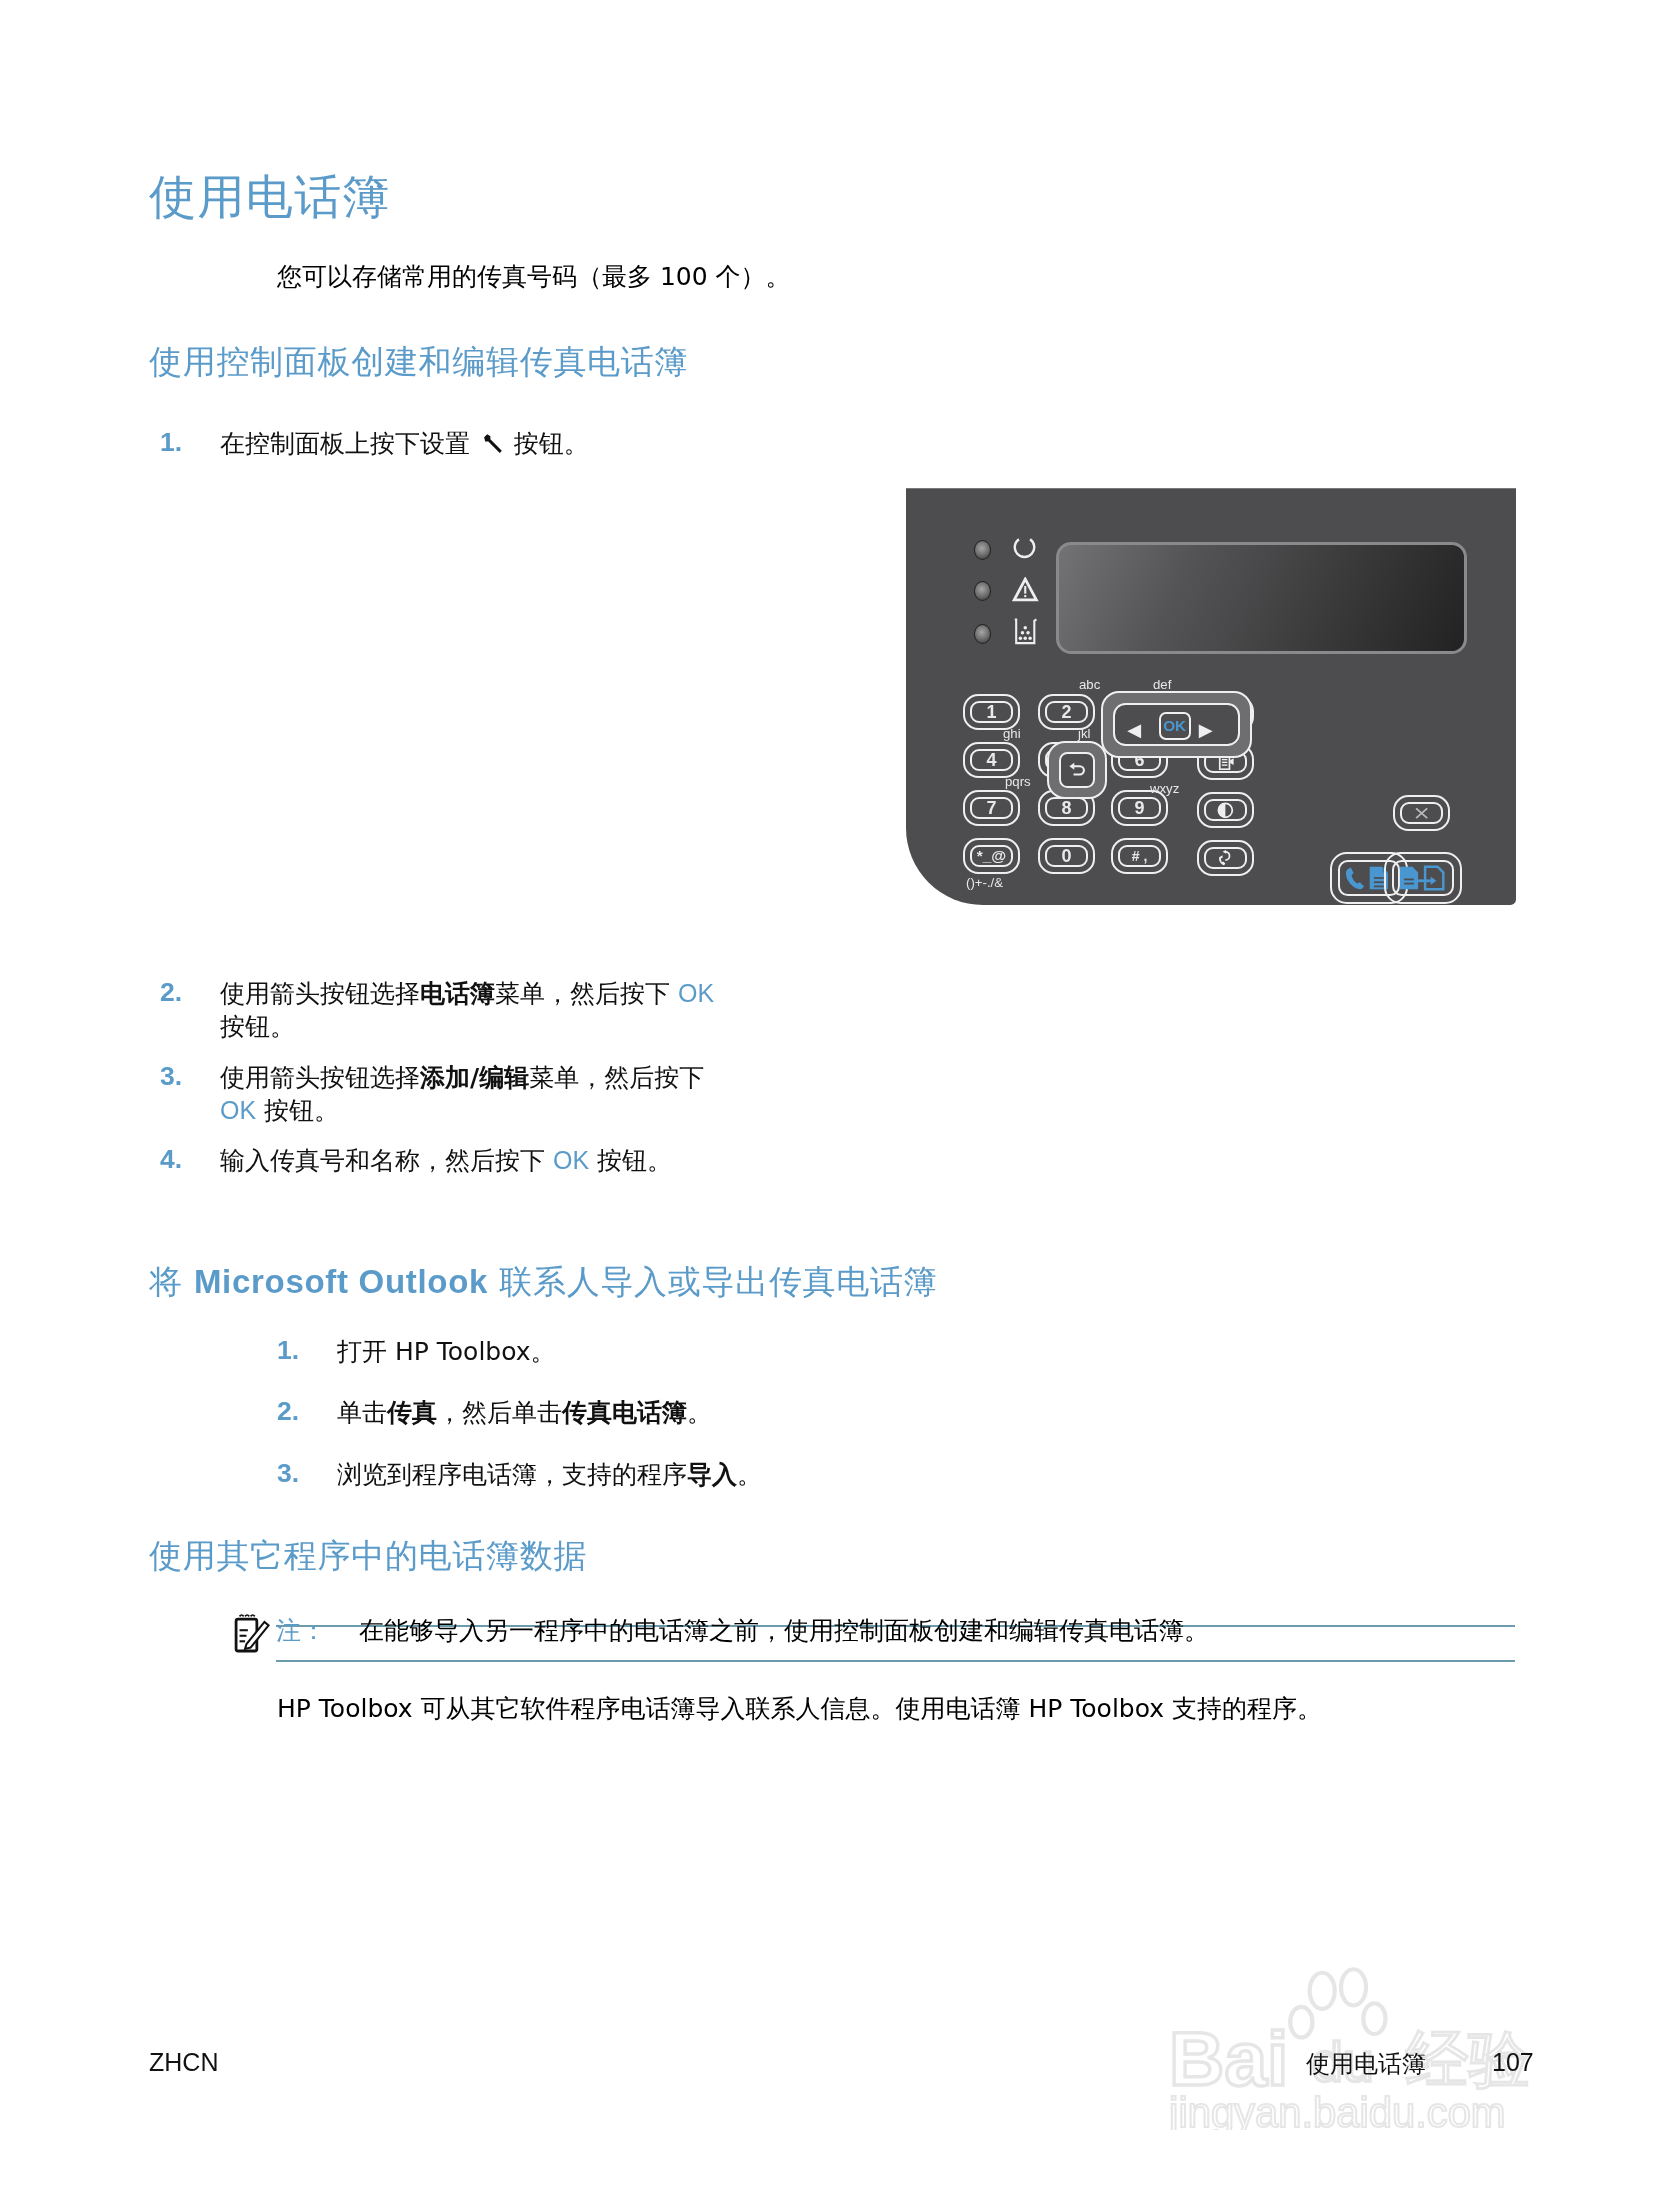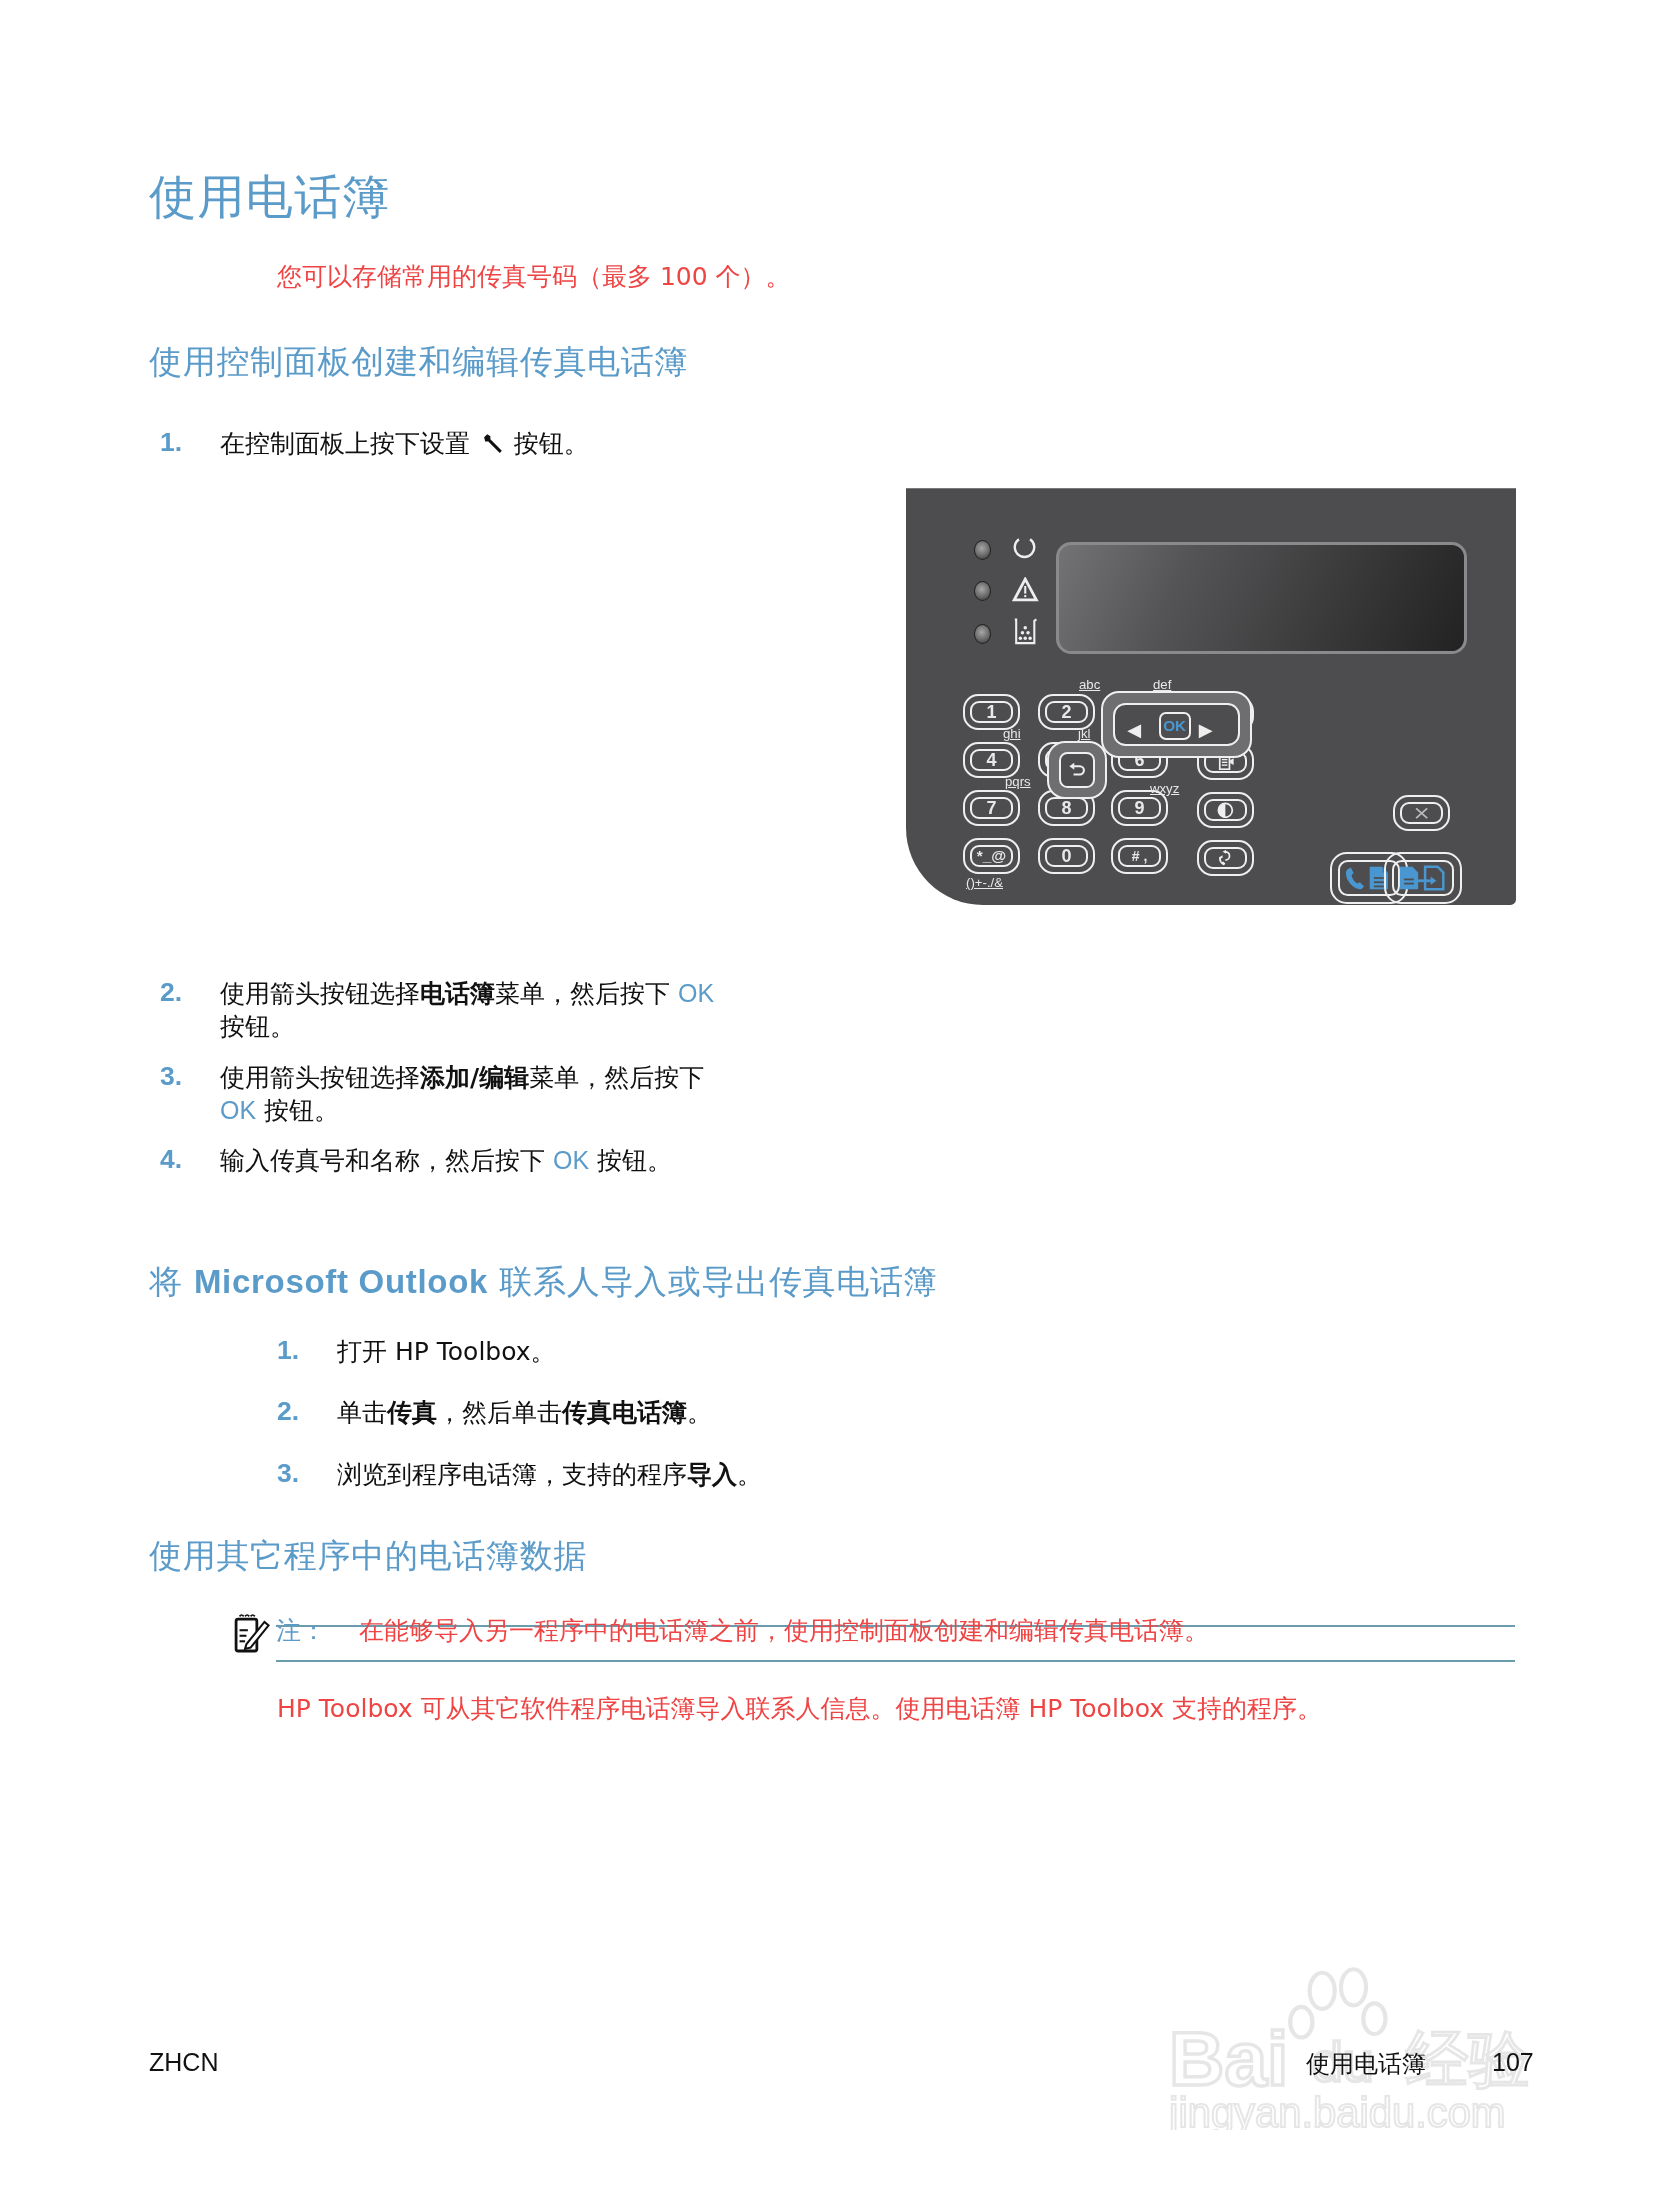--- a/index.html
+++ b/index.html
@@ -2,41 +2,41 @@
 <html style="font-size:11px"><head>
 <meta charset="utf-8">
 <style>
   html, body { margin:0; padding:0; background:#fff; }
   body { width:1657px; height:2205px; position:relative; overflow:hidden;
          font-family:"DejaVu Sans","Liberation Sans",sans-serif; color:#111; }
   .abs { position:absolute; }
   .h1 { left:149px; top:166px; font-size:47px; color:#5b9bc9; letter-spacing:1.4px; white-space:nowrap; }
   .h2 { font-size:33px; color:#5b9bc9; white-space:nowrap; letter-spacing:0.7px; }
   .h2 b { font-family:"Liberation Sans",sans-serif; font-weight:bold; }
-  .body { font-size:25px; color:#ef4444; white-space:nowrap; }
+  .body { font-size:25px; color:#000000; white-space:nowrap; }
   .num { color:#5b9bc9; font-weight:bold; font-family:"Liberation Sans",sans-serif; font-size:26.5px; }
   .ok { color:#5b9bc9; font-family:"Liberation Sans",sans-serif; }
   .step { position:absolute; }
   .step .num { position:absolute; left:0; top:0; }
   .step .txt { position:absolute; left:60px; top:0; font-size:25px; line-height:33px; white-space:nowrap; }
   .rule { position:absolute; left:276px; width:1239px; height:2.1px; background:#6a9cae; }
   .footer { font-size:25px; font-family:"Liberation Sans",sans-serif; }
   
   .panel { left:906px; top:488px; width:610px; height:417px; background:#4d4d4f;
            border-top:1.4px solid #7a7a7a; border-bottom-left-radius:77px; border-bottom-right-radius:5.6px; box-sizing:border-box; }
   .led { position:absolute; width:15.3px; height:18px; border-radius:50%;
          background:radial-gradient(circle at 45% 40%, #a6a6a6 0%, #6a6a6a 55%, #2d2d2d 100%); border:0.7px solid #222; }
   .pico { position:absolute; color:#eee; font-size:25px; line-height:25px; }
   .display { position:absolute; left:150px; top:53px; width:411px; height:112px; border-radius:15.3px;
              border:3.5px solid #8a8a8c; box-sizing:border-box;
              background:linear-gradient(115deg,#737375 0%,#545456 30%,#3c3b3c 65%,#222 100%); }
   .key { position:absolute; width:57px; height:36px; border:2.1px solid #efefef; border-radius:15.3px; box-sizing:border-box; }
   .key .inner { position:absolute; left:4.9px; top:4.9px; right:4.9px; bottom:4.9px; border:2.1px solid #efefef; border-radius:9px;
                 display:flex; align-items:center; justify-content:center; color:#e8e8e8; font-family:"Liberation Sans",sans-serif; font-weight:bold; font-size:18px; }
-  .klbl { position:absolute; color:#e8e8e8; font-size:13.2px; font-family:"Liberation Sans",sans-serif; white-space:nowrap;text-decoration:underline; }
+  .klbl { position:absolute; color:#e8e8e8; font-size:13.2px; font-family:"Liberation Sans",sans-serif; white-space:nowrap; }
   .navblock { position:absolute; left:195px; top:202px; width:151px; height:67px; border:2.1px solid #efefef; border-radius:18px; background:#6e6e70; box-sizing:border-box; }
   .navinner { position:absolute; left:9.7px; top:9.7px; right:9.7px; bottom:9.7px; border:2.1px solid #efefef; border-radius:12.5px; background:#4d4d4f; }
   .backblock { position:absolute; left:141px; top:252px; width:60px; height:58px; border:2.1px solid #efefef; border-radius:18px; background:#6e6e70; box-sizing:border-box; }
   .backinner { position:absolute; left:9.7px; top:9px; width:32px; height:32px; border:2.1px solid #efefef; border-radius:8.4px; background:#4d4d4f; display:flex; align-items:center; justify-content:center; color:#eee; font-size:18px; font-weight:bold; }
   .bigkey { position:absolute; width:78px; height:52px; border:2.1px solid #efefef; border-radius:16.7px; box-sizing:border-box; }
   .bigkey .inner { position:absolute; left:6.3px; top:6.3px; right:6.3px; bottom:6.3px; border:2.1px solid #efefef; border-radius:9.7px;
                    display:flex; align-items:center; justify-content:center; gap:4.2px; }
   .watermark { position:absolute; left:1162px; top:1963px; opacity:0.18; color:#888; }
 </style>
 </head>

